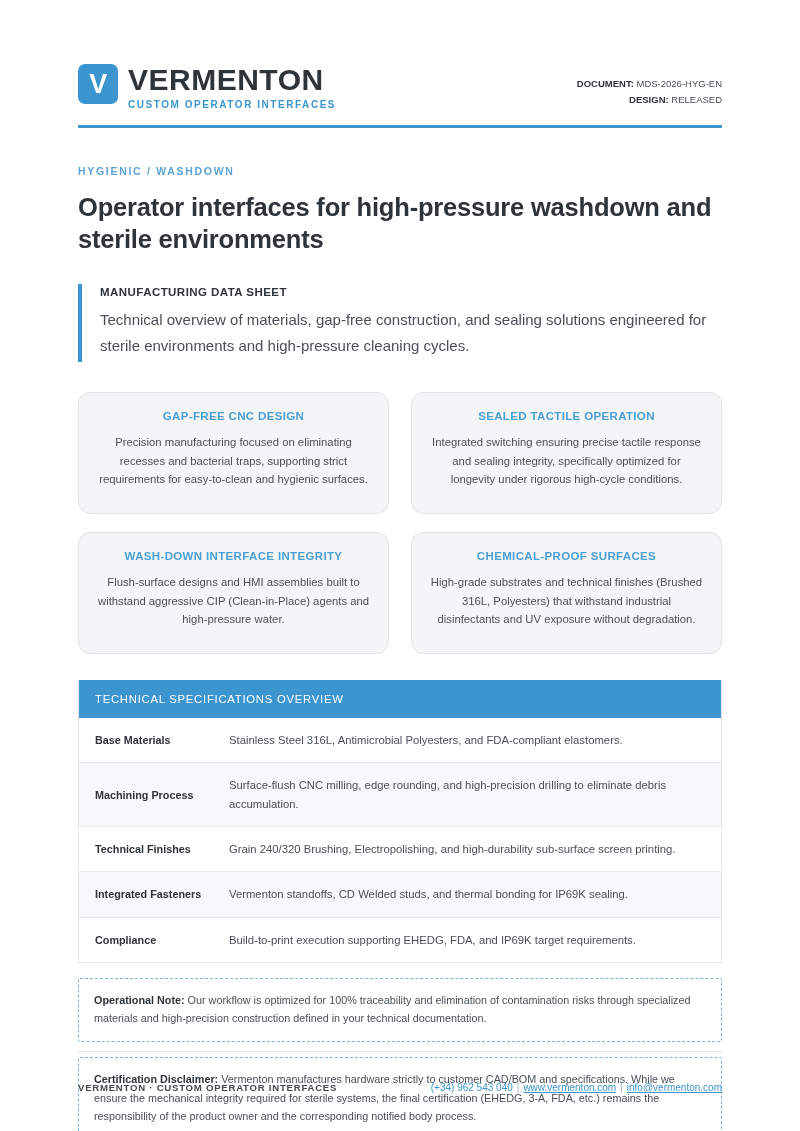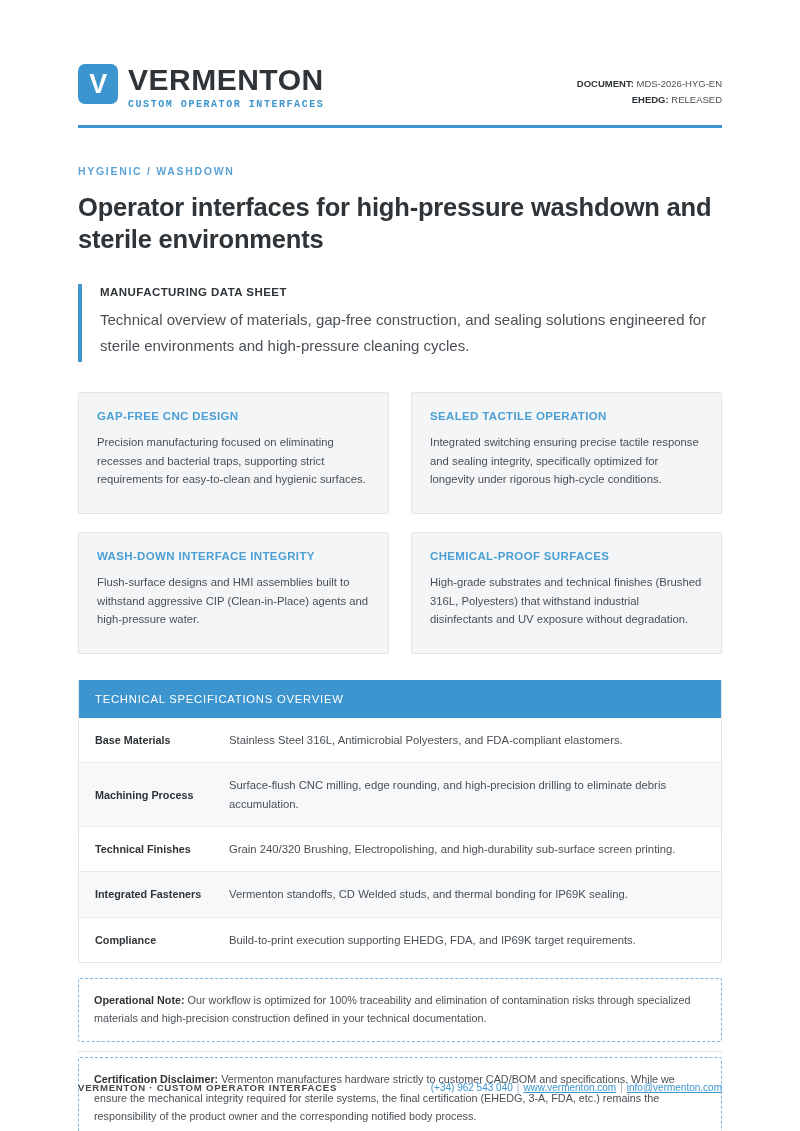--- a/index.html
+++ b/index.html
@@ -64,21 +64,20 @@
     color: #2f3438;
     line-height: 1.05;
   }
 
   .brand-sub {
     font-size: 10px;
     font-weight: bold;
     letter-spacing: 1.55px;
     color: #3d95cf;
     margin-top: 3px;
-    font-family: Liberation Mono, monospace;
   }
 
   .doc-meta {
     text-align: right;
     font-size: 9.5px;
     color: #4a5055;
     line-height: 1.72;
     padding-top: 14px;
   }
   .doc-meta b { color: #2f3438; font-weight: bold; }
@@ -132,23 +131,24 @@
   .cards {
     margin-top: 30px;
     display: grid;
     grid-template-columns: 1fr 1fr;
     gap: 18px 22px;
   }
 
   .card {
     background: #f4f5f6;
     border: 1px solid #e2e4e6;
-    border-radius: 2px;
+    border-radius: 12px;
     padding: 17px 18px 2px 18px;
     min-height: 122px;
+    text-align: center;
   }
   .card-title {
     font-size: 11.5px;
     font-weight: bold;
     letter-spacing: 0.35px;
     color: #4a9fd4;
   }
   .card-body {
     margin-top: 11px;
     font-size: 11.3px;
@@ -258,21 +258,21 @@
         <div class="brand-name">VERMENTON</div>
         <div class="brand-sub">CUSTOM OPERATOR INTERFACES</div>
       </div>
     </div>
     <div class="doc-meta">
       <div>
         <b>DOCUMENT:</b>
         <span>MDS-2026-HYG-EN</span>
       </div>
       <div>
-        <b>EHEDG:</b>
+        <b>DESIGN:</b>
         <span>RELEASED</span>
       </div>
     </div>
   </div>
   <div class="rule-top"></div>
 
   <div class="eyebrow">HYGIENIC / WASHDOWN</div>
   <h1>Operator interfaces for high-pressure washdown and sterile environments</h1>
 
   <div class="intro">

